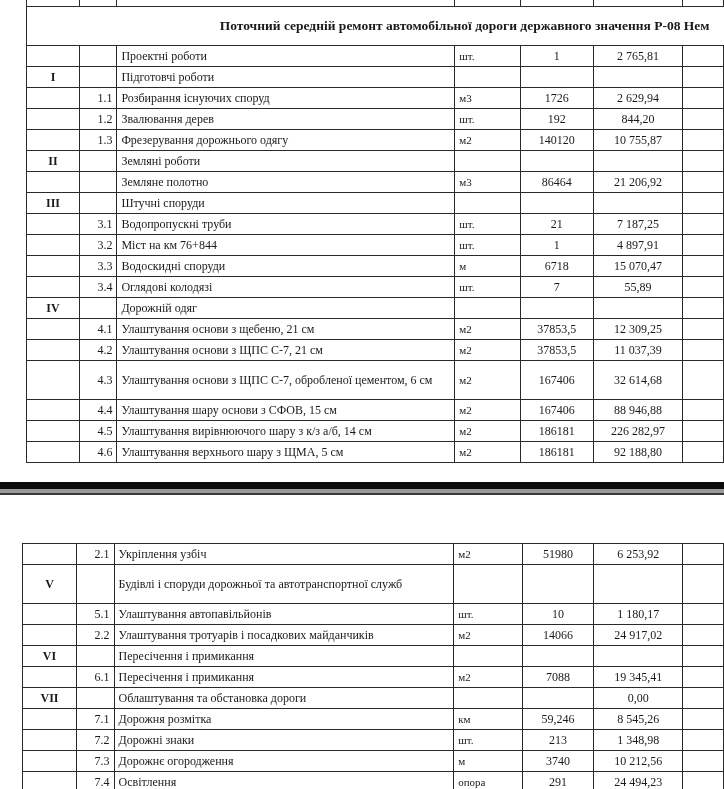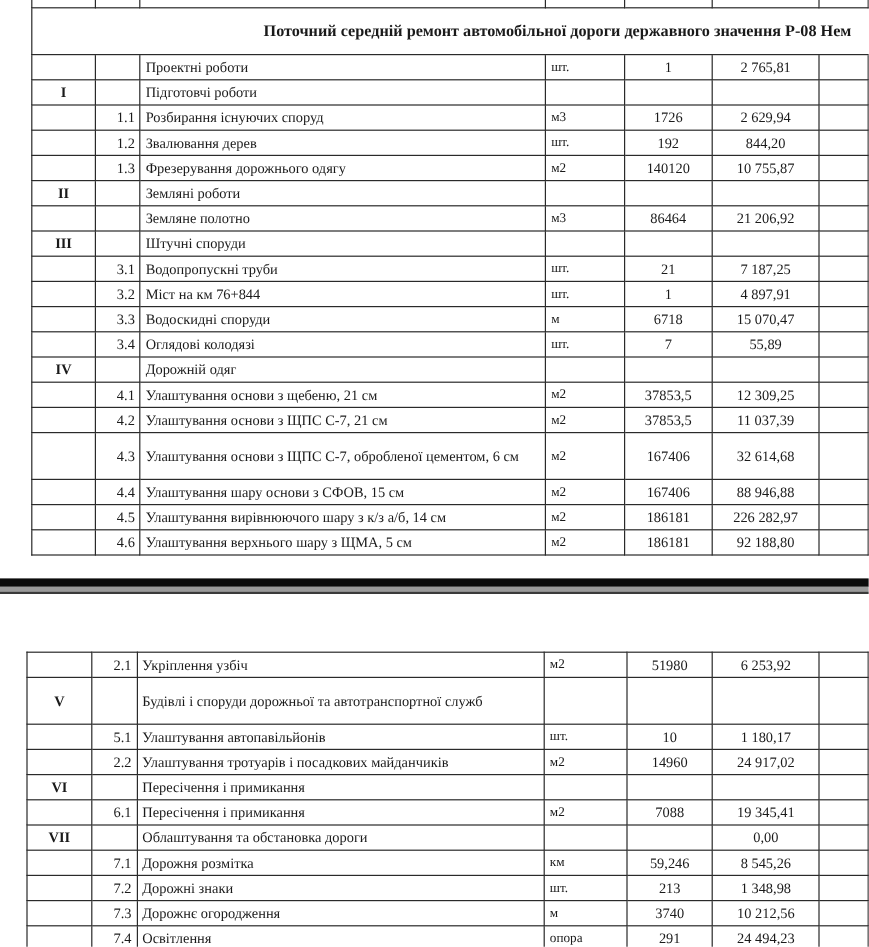--- a/index.html
+++ b/index.html
@@ -256,21 +256,21 @@
           <td class="c-unit">шт.</td>
           <td class="c-qty">10</td>
           <td class="c-cost">1 180,17</td>
           <td class="c-extra"></td>
         </tr>
         <tr class="row">
           <td class="c-roman"></td>
           <td class="c-num">2.2</td>
           <td class="c-name">Улаштування тротуарів і посадкових майданчиків</td>
           <td class="c-unit">м2</td>
-          <td class="c-qty">14960</td>
+          <td class="c-qty">14066</td>
           <td class="c-cost">24 917,02</td>
           <td class="c-extra"></td>
         </tr>
         <tr class="row">
           <td class="c-roman">VI</td>
           <td class="c-num"></td>
           <td class="c-name bold">Пересічення і примикання</td>
           <td class="c-unit"></td>
           <td class="c-qty"></td>
           <td class="c-cost bold"></td>

